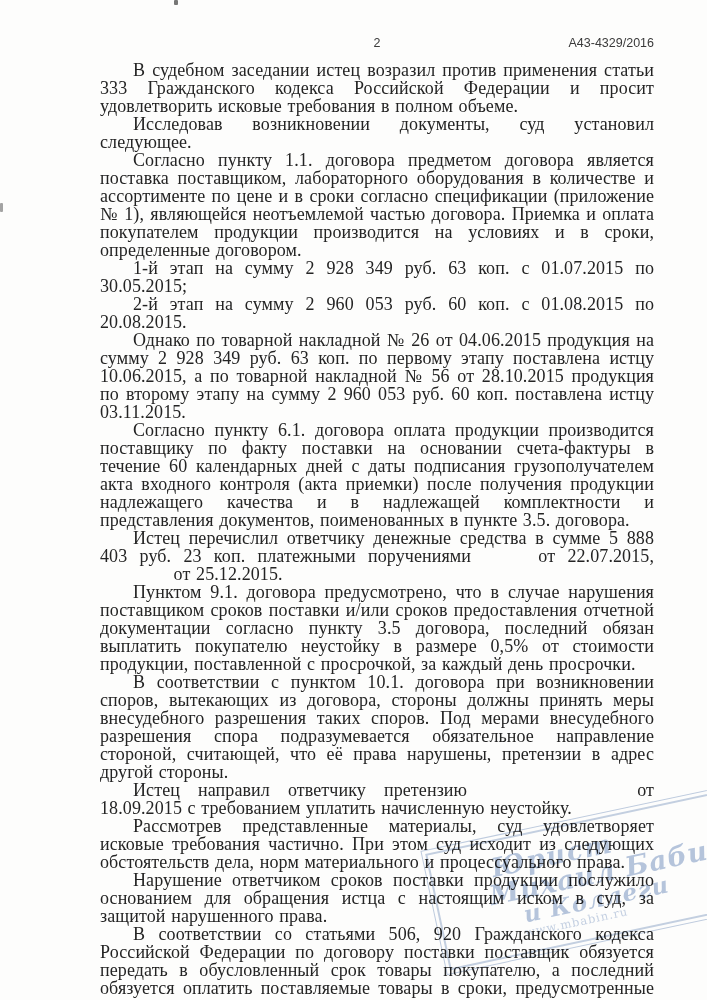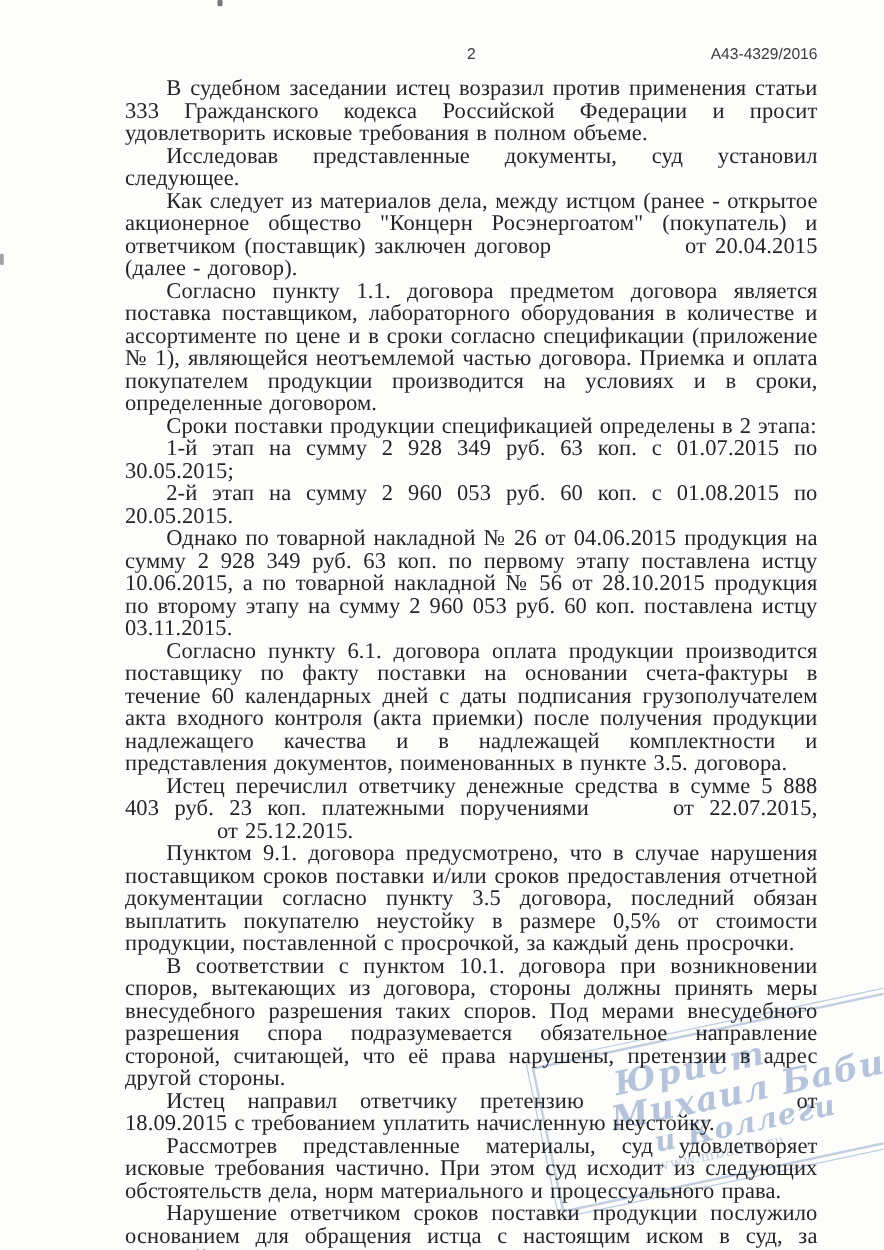--- a/index.html
+++ b/index.html
@@ -90,26 +90,24 @@
 
 <div class="page">
 
   <div class="header">
     <span class="page-num">2</span>
     <span class="case-num">А43-4329/2016</span>
   </div>
 
   <div class="body-text" id="doc-body">
       <p class="para">В судебном заседании истец возразил против применения статьи 333 Гражданского кодекса Российской Федерации и просит удовлетворить исковые требования в полном объеме.</p>
-      <p class="para">Исследовав представленные документы, суд установил следующее.</p>
-      <p class="para">Как следует из материалов дела, между истцом (ранее - открытое акционерное общество "Концерн Росэнергоатом" (покупатель) и ответчиком (поставщик) заключен договор<span class="gap" style="width: 100px;"></span> от 20.04.2015 (далее - договор).</p>
+      <p class="para">Исследовав возникновении документы, суд установил следующее.</p>
       <p class="para">Согласно пункту 1.1. договора предметом договора является поставка поставщиком, лабораторного оборудования в количестве и ассортименте по цене и в сроки согласно спецификации (приложение № 1), являющейся неотъемлемой частью договора. Приемка и оплата покупателем продукции производится на условиях и в сроки, определенные договором.</p>
-      <p class="para">Сроки поставки продукции спецификацией определены в 2 этапа:</p>
       <p class="para">1-й этап на сумму 2 928 349 руб. 63 коп. с 01.07.2015 по 30.05.2015;</p>
-      <p class="para">2-й этап на сумму 2 960 053 руб. 60 коп. с 01.08.2015 по 20.05.2015.</p>
+      <p class="para">2-й этап на сумму 2 960 053 руб. 60 коп. с 01.08.2015 по 20.08.2015.</p>
       <p class="para">Однако по товарной накладной № 26 от 04.06.2015 продукция на сумму 2 928 349 руб. 63 коп.  по первому этапу поставлена истцу 10.06.2015, а по товарной накладной № 56 от 28.10.2015 продукция по второму этапу на сумму 2 960 053 руб. 60 коп. поставлена истцу 03.11.2015.</p>
       <p class="para">Согласно пункту 6.1. договора оплата продукции производится поставщику по факту поставки на основании счета-фактуры в течение 60 календарных дней с даты подписания грузополучателем акта входного контроля (акта приемки) после получения продукции надлежащего качества и в надлежащей комплектности и представления документов, поименованных в пункте 3.5. договора.</p>
       <p class="para">Истец перечислил ответчику денежные средства в сумме 5 888 403 руб. 23 коп. платежными поручениями<span class="gap" style="width: 55px;"></span> от 22.07.2015,<span class="gap" style="width: 68px;"></span> от 25.12.2015.</p>
       <p class="para">Пунктом 9.1. договора предусмотрено, что в случае нарушения поставщиком сроков поставки и/или сроков предоставления отчетной документации согласно пункту 3.5 договора, последний обязан выплатить покупателю неустойку в размере 0,5% от стоимости продукции, поставленной с просрочкой, за каждый день просрочки.</p>
       <p class="para">В соответствии с пунктом 10.1. договора при возникновении споров, вытекающих из договора, стороны должны принять меры внесудебного разрешения таких споров. Под мерами внесудебного разрешения спора подразумевается обязательное направление стороной, считающей, что её права нарушены, претензии в адрес другой стороны.</p>
       <p class="para">Истец направил ответчику претензию<span class="gap" style="width: 152px;"></span> от 18.09.2015 с требованием уплатить начисленную неустойку.</p>
       <p class="para">Рассмотрев представленные материалы, суд удовлетворяет исковые требования частично. При этом суд исходит из следующих обстоятельств дела, норм материального и процессуального права.</p>
       <p class="para">Нарушение ответчиком сроков поставки продукции послужило основанием для обращения истца с настоящим иском в суд, за защитой нарушенного права.</p>
       <p class="para">В соответствии со статьями 506, 920 Гражданского кодекса Российской Федерации по договору поставки поставщик обязуется передать в обусловленный срок товары покупателю, а последний обязуется оплатить поставляемые товары в сроки, предусмотренные договором поставки.</p>
     </div>

